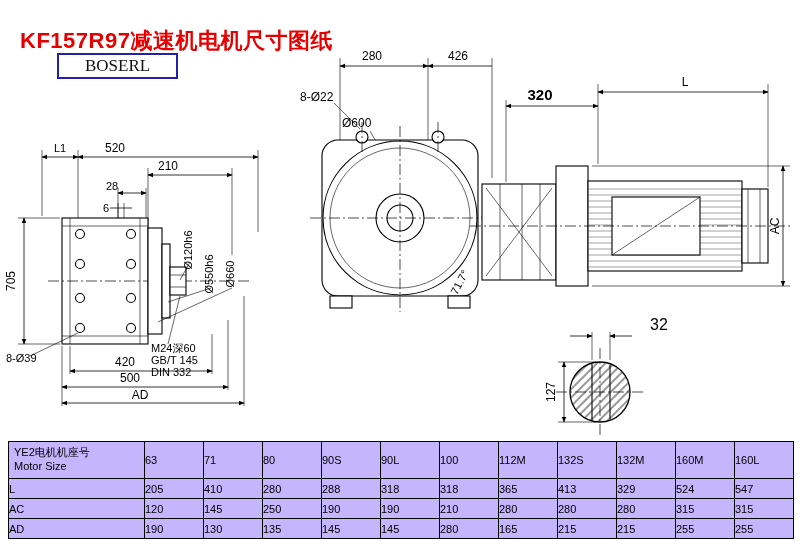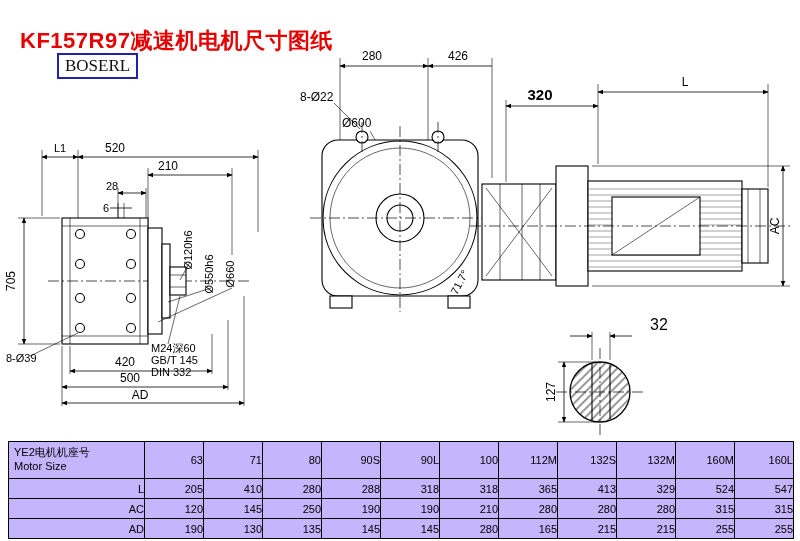--- a/index.html
+++ b/index.html
@@ -1,34 +1,34 @@
 <!DOCTYPE html>
 <html><head>
 <meta charset="utf-8">
 <style>
   html,body{margin:0;padding:0;background:#fff;}
   body{position:relative;width:800px;height:541px;overflow:hidden;font-family:"Liberation Sans",sans-serif;}
   .page-title{position:absolute;left:8px;top:14px;margin:12px;font-size:22px;font-weight:bold;color:#e60000;letter-spacing:0.5px;}
-  .logo-box{position:absolute;left:57px;top:53px;border:2px solid #2121ae;padding:1px 6px;background:#fff;
+  .logo-box{position:absolute;left:57px;top:53px;border:2px solid #2121ae;padding:1px 26px;background:#fff;
             font-family:"Liberation Serif",serif;font-size:17px;color:#111;}
   .drawing-wrap{position:absolute;left:0;top:0;width:800px;height:440px;}
   svg text{font-family:"Liberation Sans",sans-serif;fill:#000;}
   .ln{stroke:#000;stroke-width:1.1;fill:none;}
   .lnf{stroke:#000;stroke-width:1.1;fill:#fff;}
   .thin{stroke:#000;stroke-width:0.6;fill:none;}
   .fin{stroke:#444;stroke-width:0.5;fill:none;}
   .dim{stroke:#000;stroke-width:0.8;fill:none;}
   .cl{stroke:#000;stroke-width:0.7;fill:none;stroke-dasharray:11 3 2 3;}
   .d{font-size:12px;}
   .ds{font-size:11px;}
   .db{font-size:15px;font-weight:bold;}
   .dl{font-size:16px;}
   .dim-table{position:absolute;left:8px;top:441px;width:786px;border-collapse:collapse;table-layout:fixed;
              font-size:11px;background:#c4b5fd;}
-  .dim-table th,.dim-table td{border:1px solid #000;text-align:right;padding:0;height:19px;font-weight:normal;color:#000;}
+  .dim-table th,.dim-table td{border:1px solid #000;text-align:left;padding:0;height:19px;font-weight:normal;color:#000;}
   .dim-table thead th{height:36px;}
   .dim-table .label-cell{width:130px;text-align:left;padding-left:5px;line-height:1.25;}
 </style>
 </head>
 <body>
 
 <h1 class="page-title">KF157R97减速机电机尺寸图纸</h1>
 <div class="logo-box">BOSERL</div>
 
 <div class="drawing-wrap">

